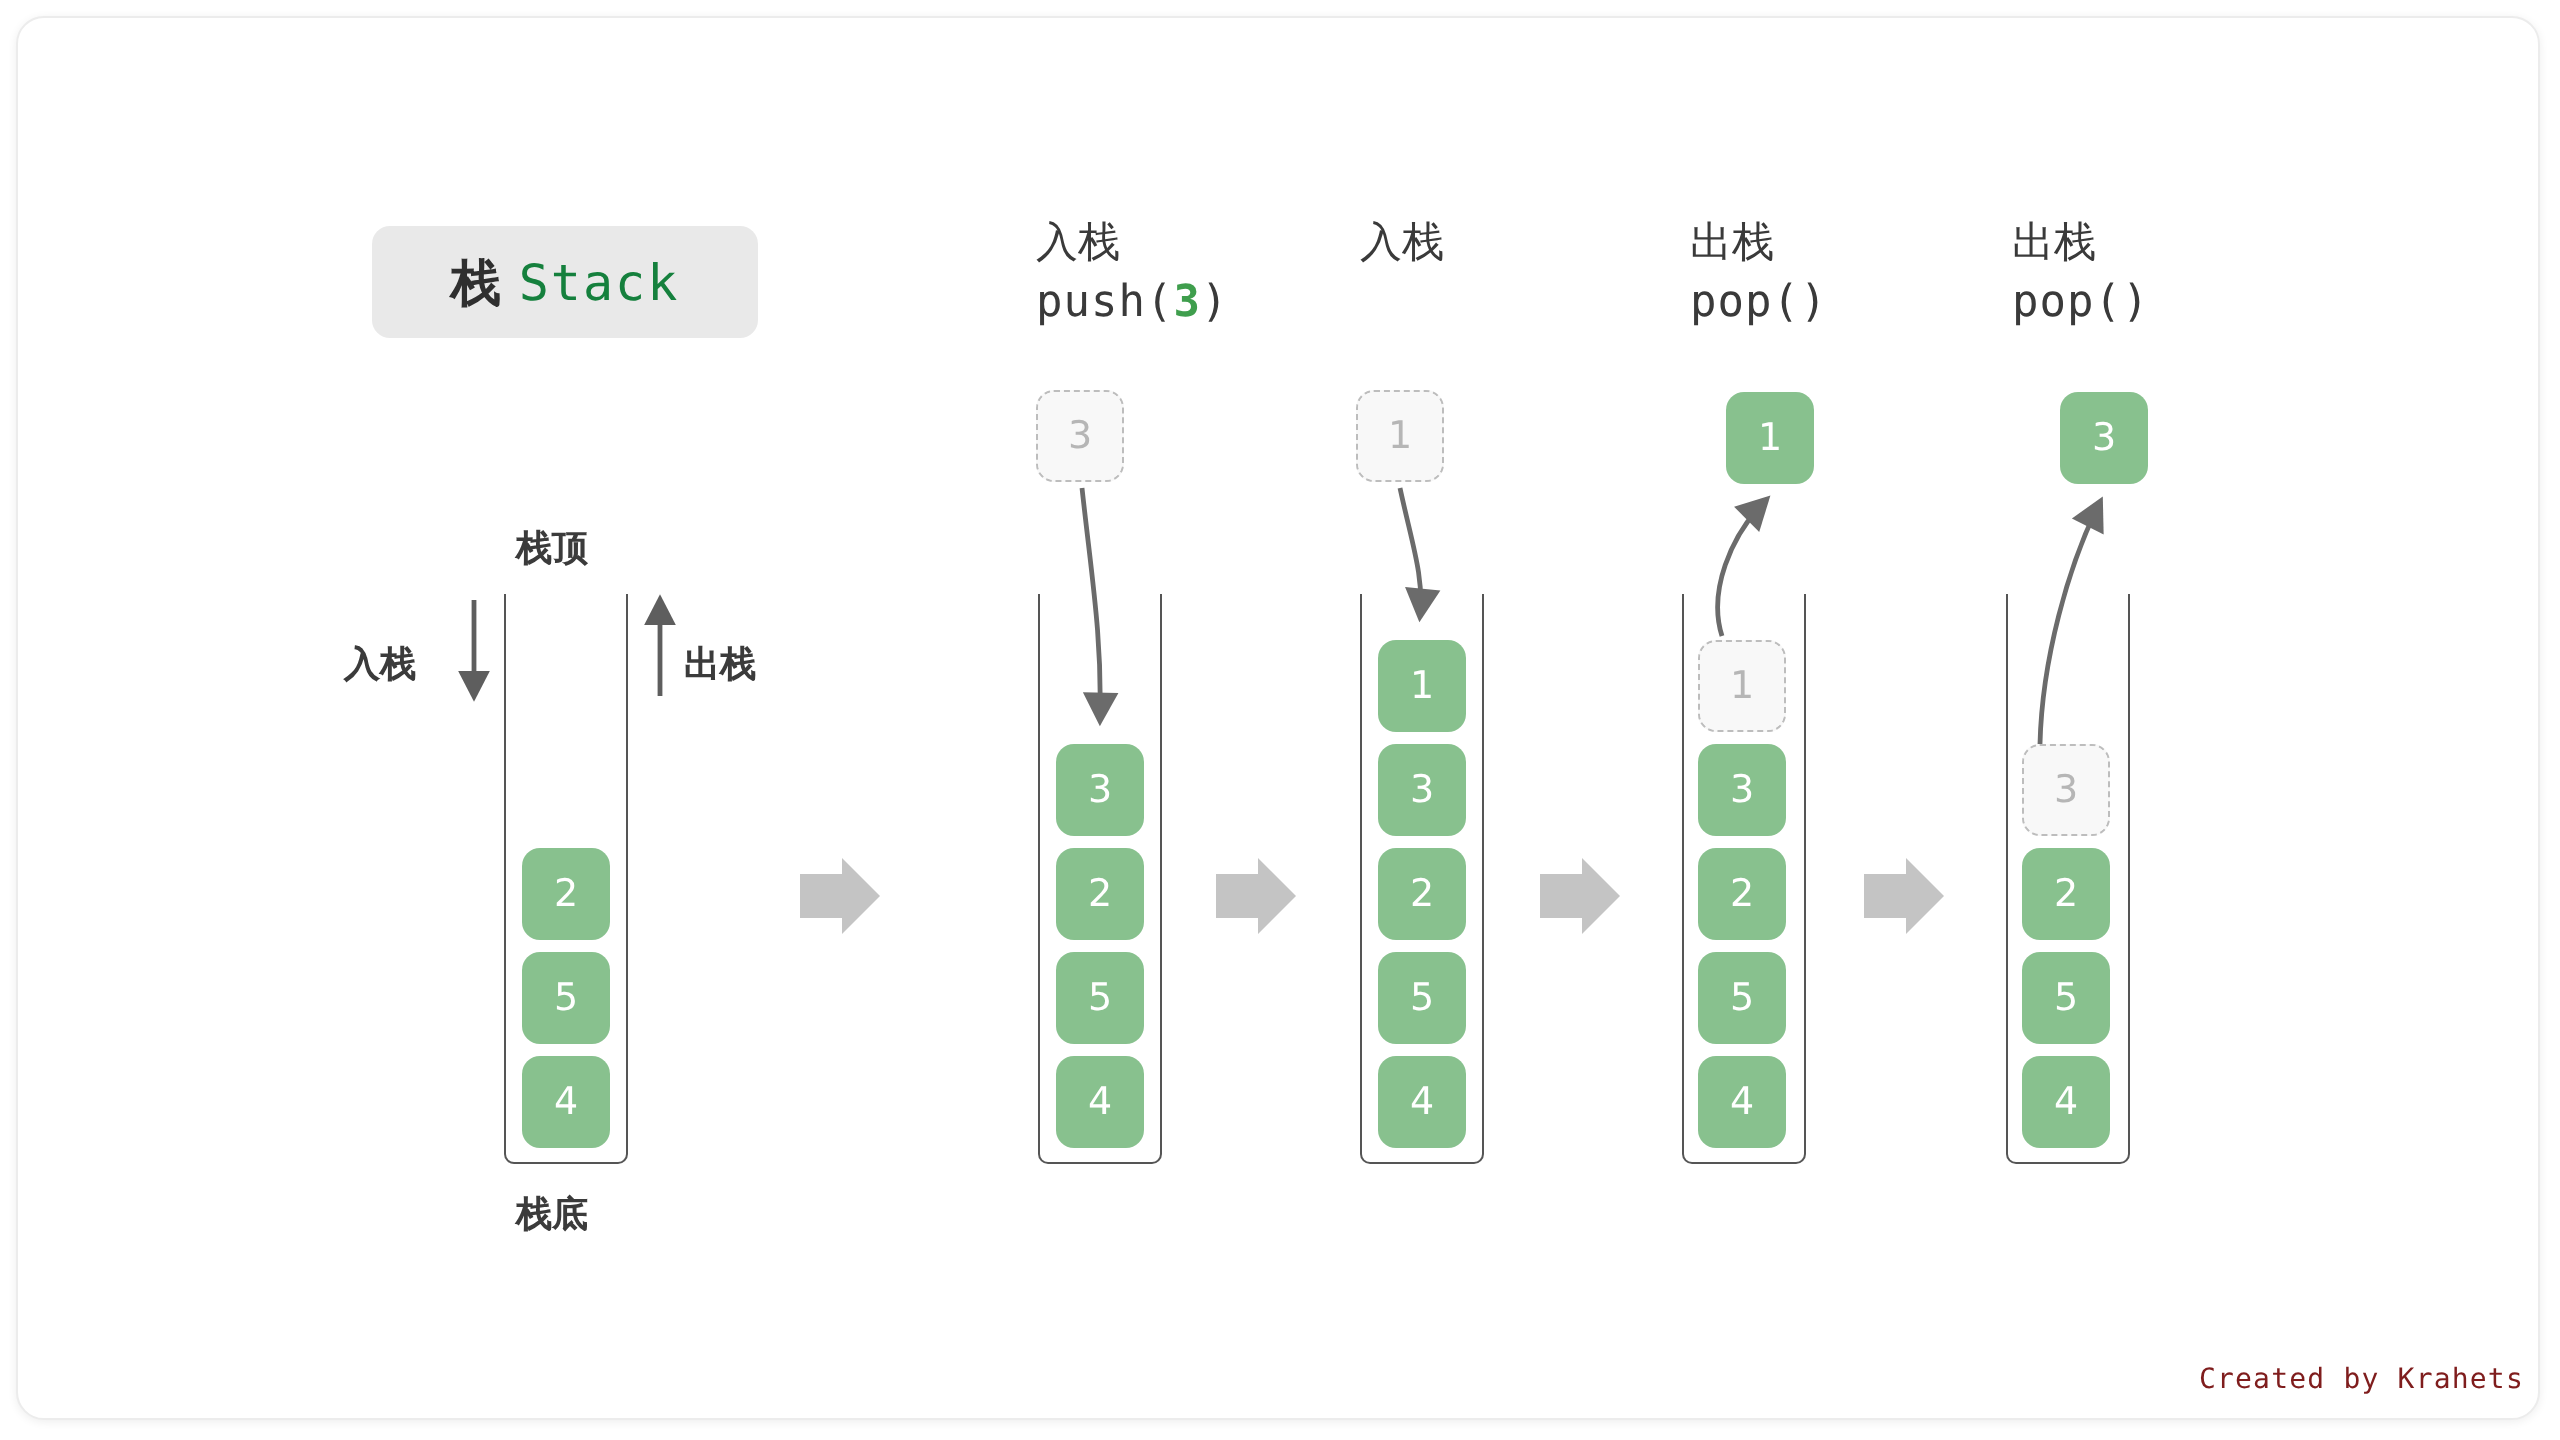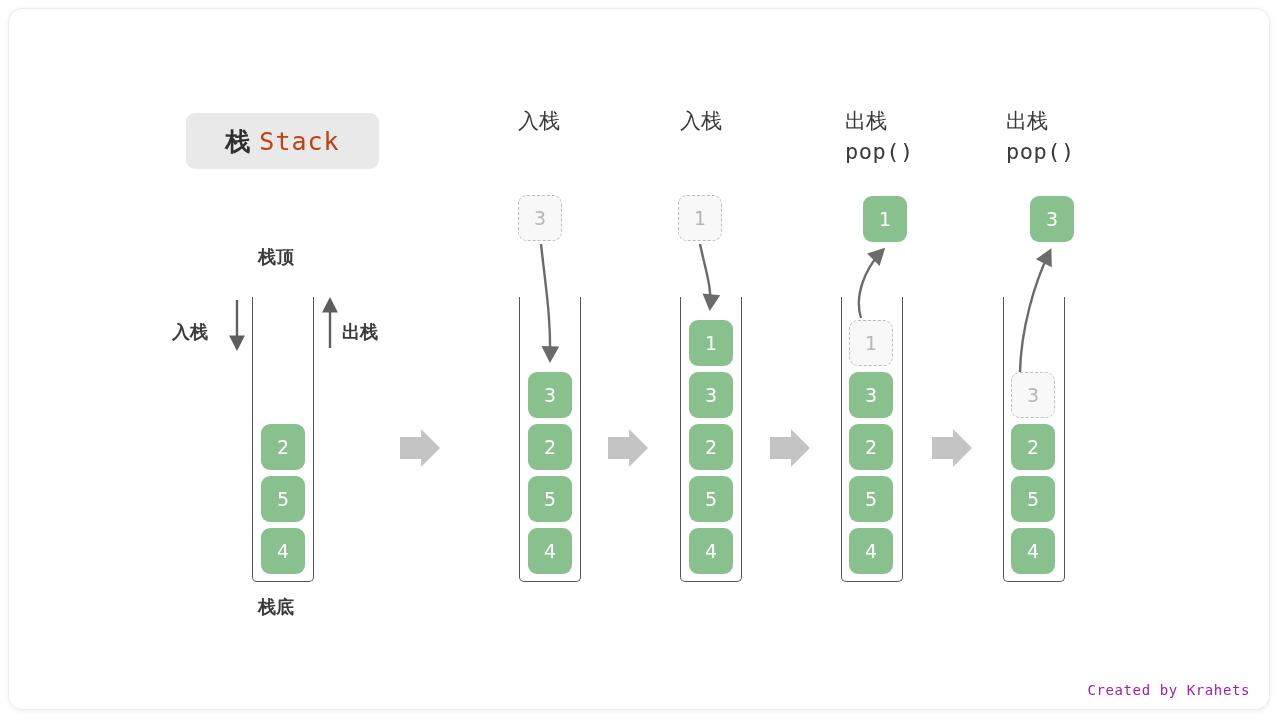--- a/index.html
+++ b/index.html
@@ -49,21 +49,21 @@
   .title-badge .t-cn {
     font-family: "DejaVu Sans", "Liberation Sans", sans-serif;
     font-size: 25px;
     font-weight: bold;
     color: #2f2f2f;
     letter-spacing: 0px;
   }
   .title-badge .t-en {
     font-family: "DejaVu Sans Mono", "Liberation Mono", monospace;
     font-size: 25px;
-    color: #c2410c;
+    color: #15803d;
     margin-left: 9px;
     letter-spacing: 1px;
   }
 
   
   .cn-label {
     position: absolute;
     font-family: "DejaVu Sans", "Liberation Sans", sans-serif;
     font-size: 18px;
     font-weight: bold;
@@ -139,52 +139,53 @@
     left: 0;
     top: 0;
     width: 1280px;
     height: 720px;
     pointer-events: none;
   }
 
   
   .credit {
     position: absolute;
-    right: 30px;
+    right: 18px;
     bottom: 22px;
     font-family: "DejaVu Sans Mono", "Liberation Mono", monospace;
     font-size: 14px;
-    color: #a21caf;
+    color: #7f1d1d;
     letter-spacing: 0.6px;
     margin-top: 25px;
   }
 </style>
 </head>
 <body>
 
 <div id="canvas">
   <div class="card-frame"></div>
 
   <div class="title-badge">
     <span class="t-cn">栈</span>
     <span class="t-en">Stack</span>
   </div>
 
-  <div class="cn-label" style="left:258px; top:245px;">栈顶</div>
+  <div class="cn-label" style="left:258px; top:262px;">栈顶</div>
   <div class="cn-label" style="left:258px; top:595px;">栈底</div>
   <div class="cn-label" style="left:172px; top:320px;">入栈</div>
   <div class="cn-label" style="left:342px; top:320px;">出栈</div>
 
   <div class="tube" style="left:252px; top:297px; width:62px; height:285px;"></div>
   <div class="cell solid" style="left:261px; top:424px;">2</div>
   <div class="cell solid" style="left:261px; top:476px;">5</div>
   <div class="cell solid" style="left:261px; top:528px;">4</div>
 
   <div class="op-header" style="left:518px; top:106px;">
     <span class="op-cn">入栈</span>
+    <span class="op-code"><span>push(</span><span class="arg">3</span><span>)</span></span>
   </div>
   <div class="cell ghost" style="left:518px; top:195px;">3</div>
   <div class="tube" style="left:519px; top:297px; width:62px; height:285px;"></div>
   <div class="cell solid" style="left:528px; top:372px;">3</div>
   <div class="cell solid" style="left:528px; top:424px;">2</div>
   <div class="cell solid" style="left:528px; top:476px;">5</div>
   <div class="cell solid" style="left:528px; top:528px;">4</div>
 
   <div class="op-header" style="left:680px; top:106px;">
     <span class="op-cn">入栈</span>

